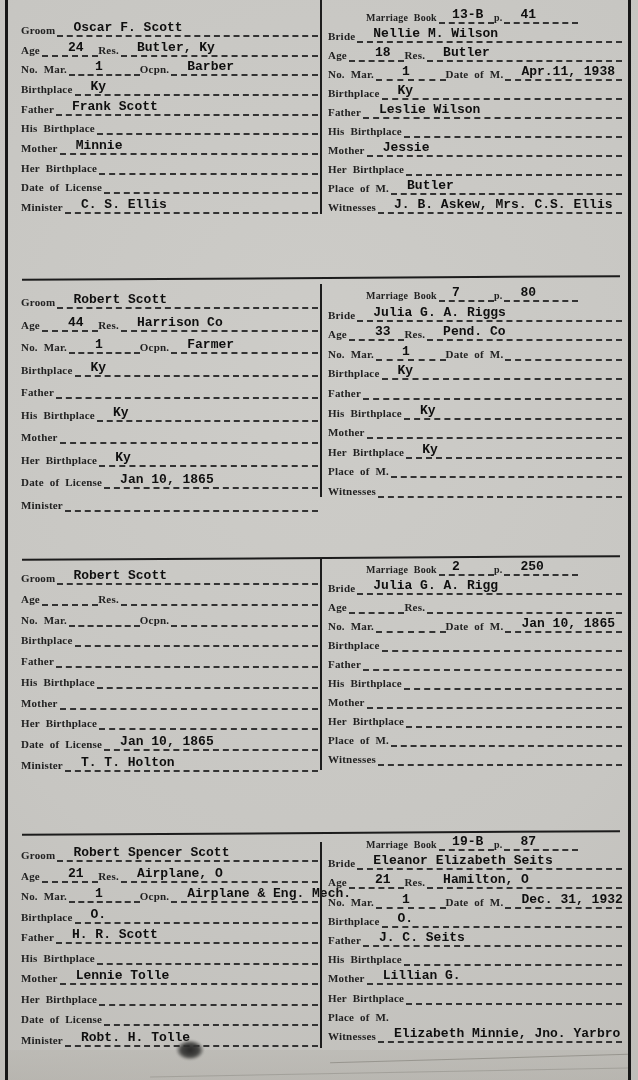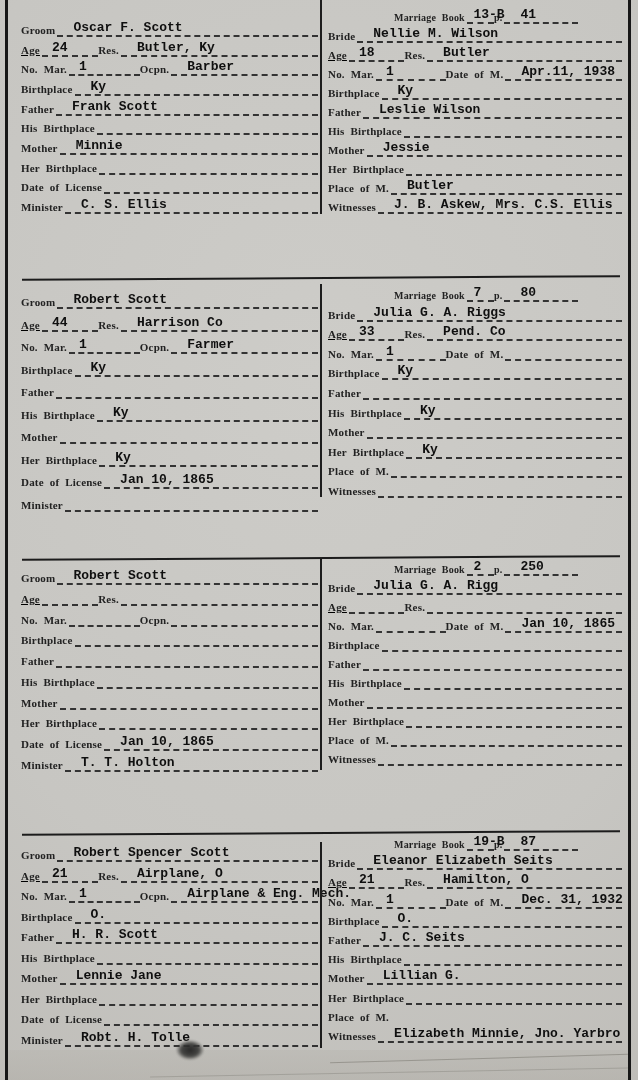--- a/index.html
+++ b/index.html
@@ -30,25 +30,25 @@
   .flabel{
     font-size:11px;font-weight:700;color:#222;white-space:nowrap;
     letter-spacing:.2px;word-spacing:3px;padding-right:2px;line-height:13px;
   }
   .fill{flex:1 1 auto;position:relative;border-bottom:2px dashed #333;height:100%;}
   .fvalue{
     position:absolute;left:16px;bottom:1px;
     font-family:"Liberation Mono", monospace;
     font-size:13px;font-weight:700;color:#0f0f0f;white-space:nowrap;line-height:13px;
   }
-  .f-sm{flex:0 0 26%;text-decoration:underline;}
+  .f-sm{flex:0 0 26%;}
   .f-md{flex:0 0 40%;}
-  .f-sm .fvalue, .f-md .fvalue{left:10px;}
+  .f-sm .fvalue, .f-md .fvalue{left:26px;}
   
-  .row.book{margin-left:66px;margin-right:44px;height:14px;}
+  .row.book{margin-left:38px;margin-right:44px;height:14px;}
   .row.book .flabel{font-size:10px;}
   .row.book .fill.first .fvalue{left:24%;}
   .row.book .fseg-p{flex:0 0 84px;}
   
   .note{
     font-family:"Liberation Mono", monospace;font-size:13.5px;font-weight:700;
     color:#101010;padding-left:34px;white-space:nowrap;line-height:14px;
   }
   
   .bottom-shade{position:absolute;left:8px;right:10px;top:1050px;height:30px;
@@ -739,21 +739,21 @@
             <span class="flabel">His Birthplace</span>
             <span class="fill">
               <span class="fvalue"></span>
             </span>
           </span>
         </div>
         <div class="row">
           <span style="display: flex; align-items: flex-end; height: 100%; flex: 1 1 auto;">
             <span class="flabel">Mother</span>
             <span class="fill">
-              <span class="fvalue">Lennie Jane</span>
+              <span class="fvalue">Lennie Tolle</span>
             </span>
           </span>
         </div>
         <div class="row">
           <span style="display: flex; align-items: flex-end; height: 100%; flex: 1 1 auto;">
             <span class="flabel">Her Birthplace</span>
             <span class="fill">
               <span class="fvalue"></span>
             </span>
           </span>

